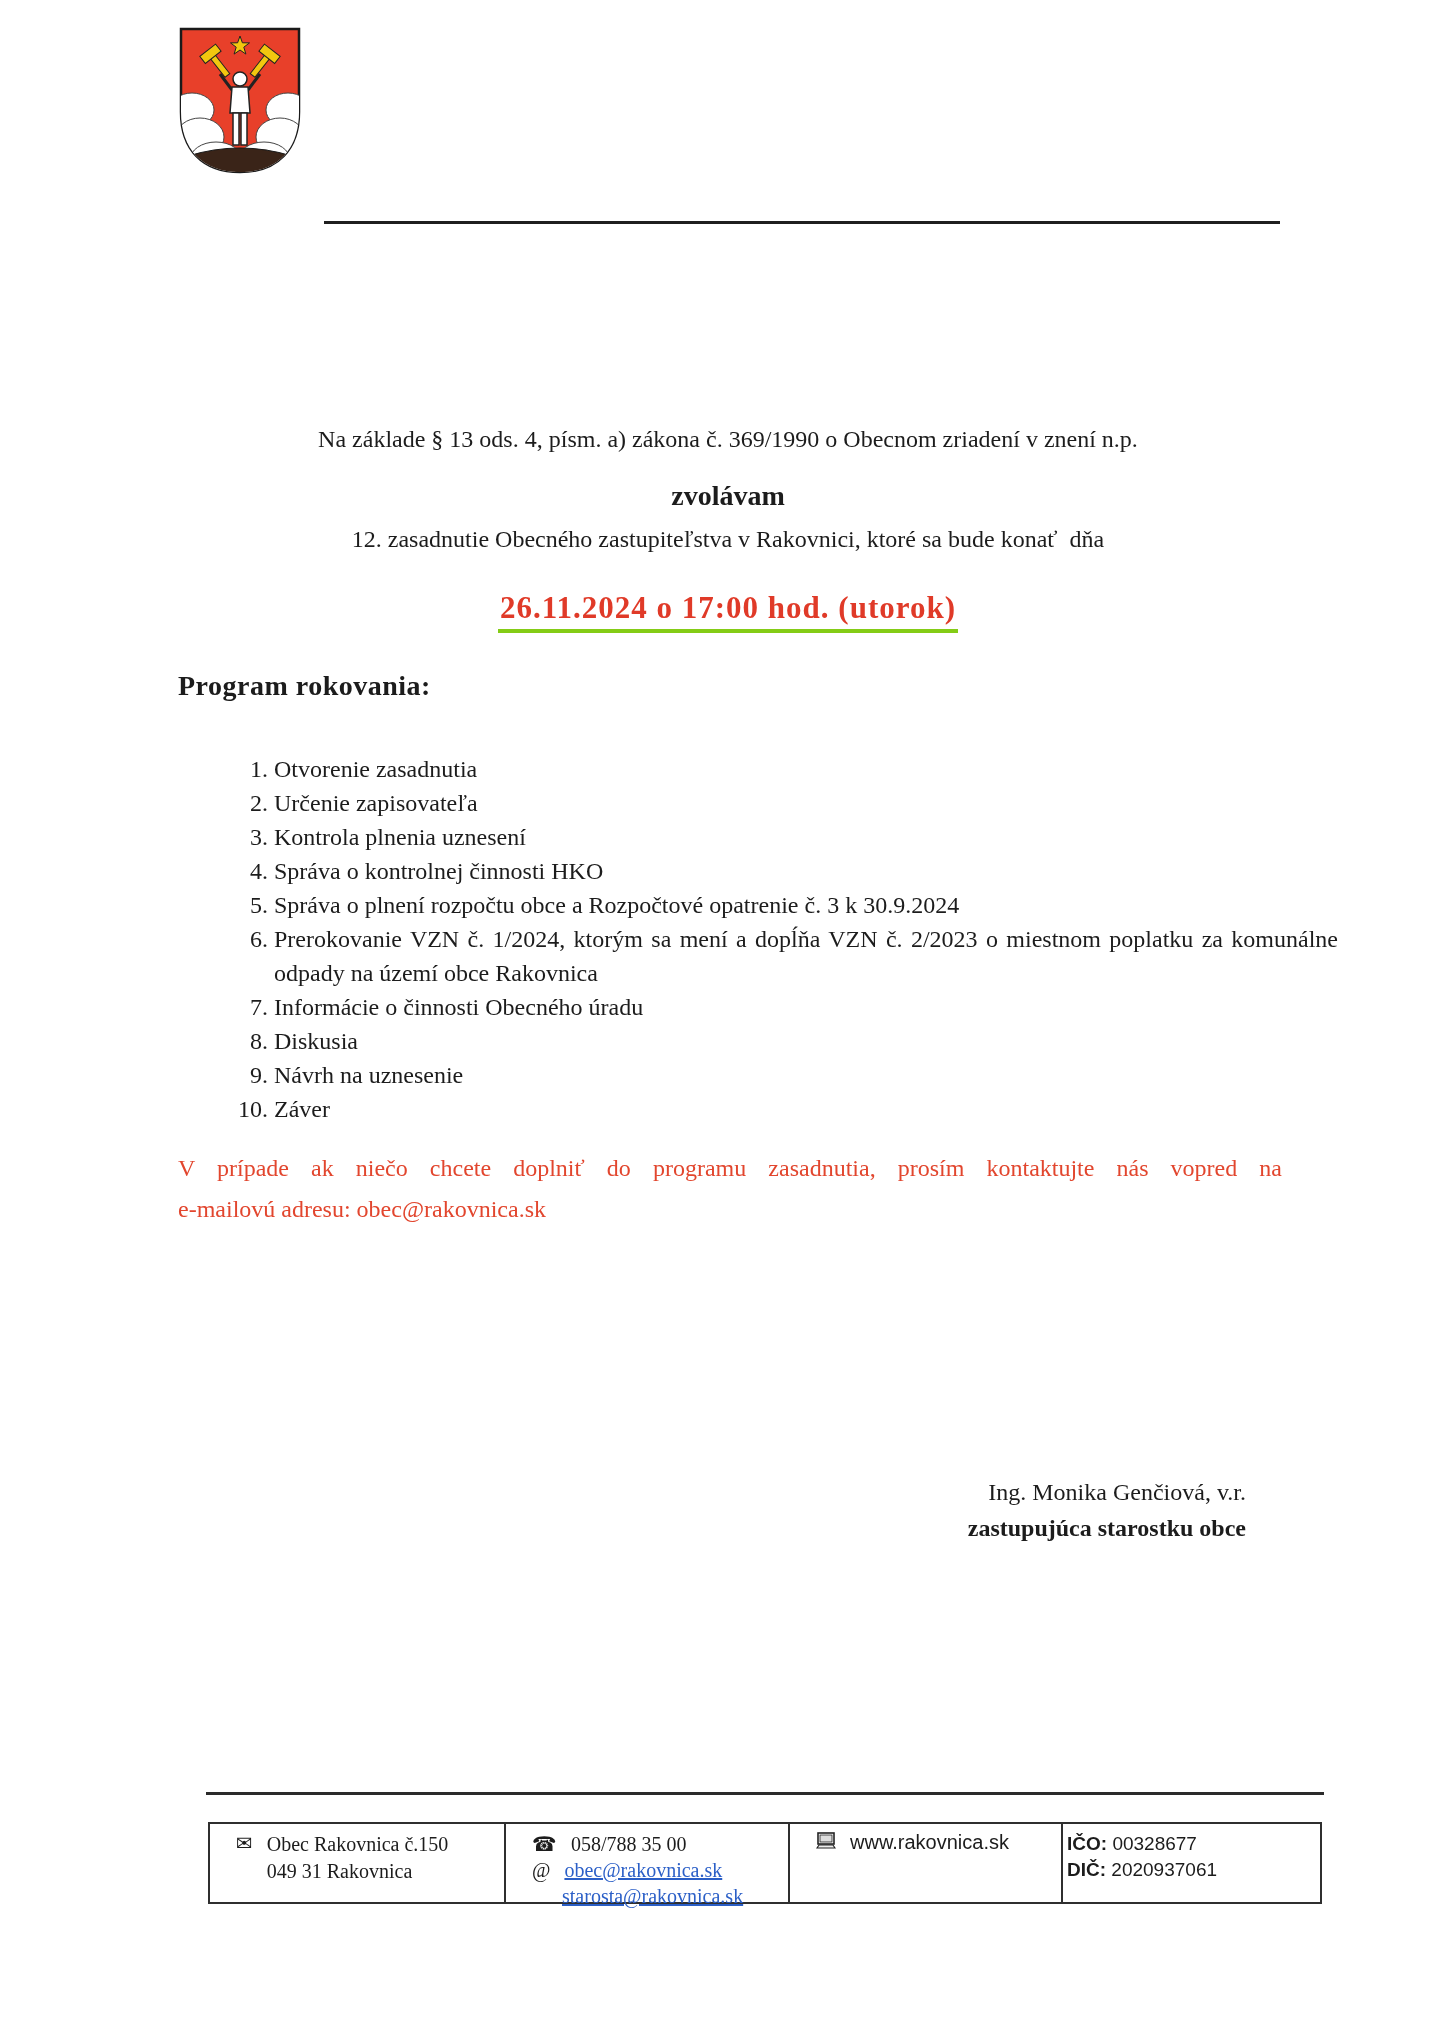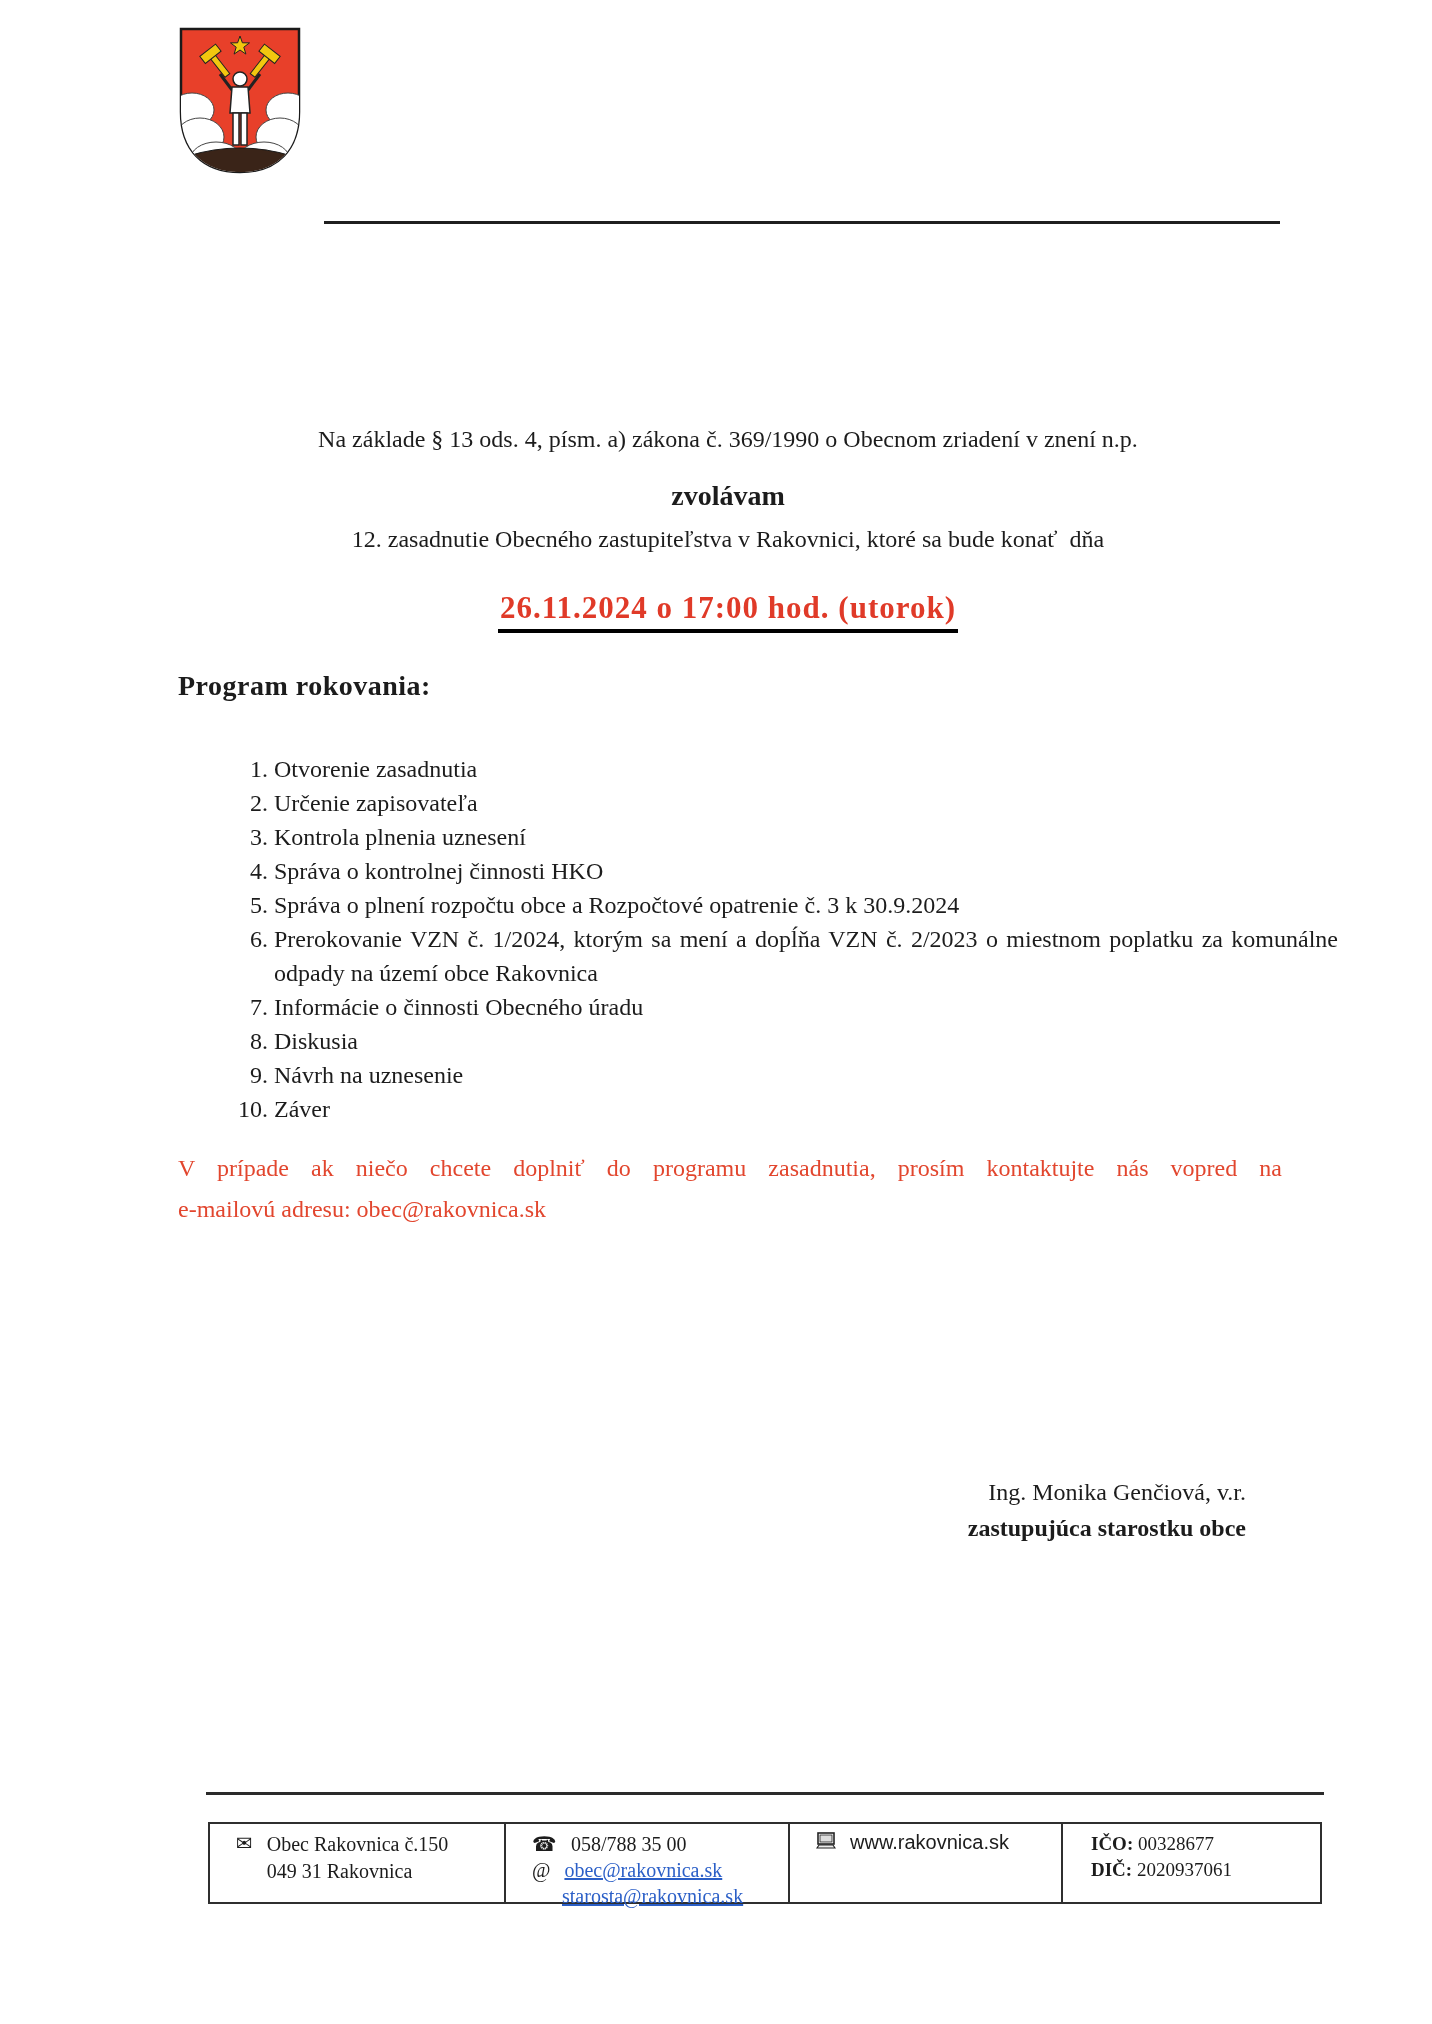--- a/index.html
+++ b/index.html
@@ -17,42 +17,42 @@
   .org-name{font-size:40px;font-weight:bold;line-height:50px;letter-spacing:1px;}
   .org-address{font-size:30px;font-weight:bold;line-height:42px;white-space:pre;}
   .header-rule{position:absolute;left:324px;top:221px;width:956px;height:3px;background:#1f1f1f;}
   
   .center-wrap{position:absolute;left:176px;width:1104px;text-align:center;}
   .doc-title{top:330px;font-size:44px;font-weight:bold;letter-spacing:2px;}
   .legal-basis{top:425px;font-size:24px;line-height:29px;}
   .convene{top:480px;font-size:28px;font-weight:bold;}
   .session-line{top:526px;font-size:24px;white-space:pre;}
   .date-line{top:590px;font-size:31px;font-weight:bold;color:#e03a28;letter-spacing:1px;}
-  .date-line .date-underline{display:inline-block;border-bottom:4px solid #000000;padding:0 2px 3px 2px;}
+  .date-line .date-underline{display:inline-block;border-bottom:4px solid #84cc16;padding:0 2px 3px 2px;}
   .agenda-heading{position:absolute;left:178px;top:670px;font-size:28px;font-weight:bold;letter-spacing:0.5px;}
   ol.agenda{position:absolute;left:218px;top:744px;width:1064px;margin:8px;padding:0 0 0 48px;
             font-size:24px;line-height:34px;}
   ol.agenda li{text-align:justify;}
   
   .note{position:absolute;left:178px;top:1148px;width:1104px;color:#e2462e;font-size:24px;line-height:41px;}
   .note .note-line1{text-align:justify;text-align-last:justify;}
   .note .note-line2{text-align:left;}
   
   .signature{position:absolute;left:600px;top:1474px;width:646px;text-align:right;line-height:36px;}
   .sig-name{font-size:24px;}
   .sig-role{font-size:24px;font-weight:bold;}
   
   .footer-rule{position:absolute;left:206px;top:1792px;width:1118px;height:3px;background:#2a2a2a;}
   .footer-box{position:absolute;left:208px;top:1822px;width:1114px;height:82px;
               border:2px solid #2f2f2f;display:flex;box-sizing:border-box;}
   .f-col{box-sizing:border-box;height:100%;padding-top:7px;}
   .f-col1{width:296px;border-right:2px solid #2f2f2f;display:flex;padding-left:26px;}
   .f-col2{width:284px;border-right:2px solid #2f2f2f;padding-left:26px;overflow:visible;}
   .f-col3{width:273px;border-right:2px solid #2f2f2f;padding-left:26px;display:flex;}
-  .f-col4{flex:1;padding-left:28px;font-family:Liberation Serif, serif;}
+  .f-col4{flex:1;padding-left:4px;font-family:Liberation Sans, sans-serif;}
   .f-serif{font-size:20px;line-height:27px;}
   .f-icon{display:inline-block;font-size:20px;margin-right:14px;font-family:"DejaVu Sans",sans-serif;}
   .f-row{display:flex;align-items:baseline;line-height:26px;font-size:20px;}
   .f-link{color:#2b5fc7;text-decoration:underline;}
   .f-sans-row{font-size:19px;line-height:26px;}
   .f-sans-row b{font-weight:bold;}
   .addr-lines div{line-height:27px;}
   .starosta-row{padding-left:30px;}
   .www-text{font-size:20px;font-family:"Liberation Sans","DejaVu Sans",sans-serif;}
 </style>

